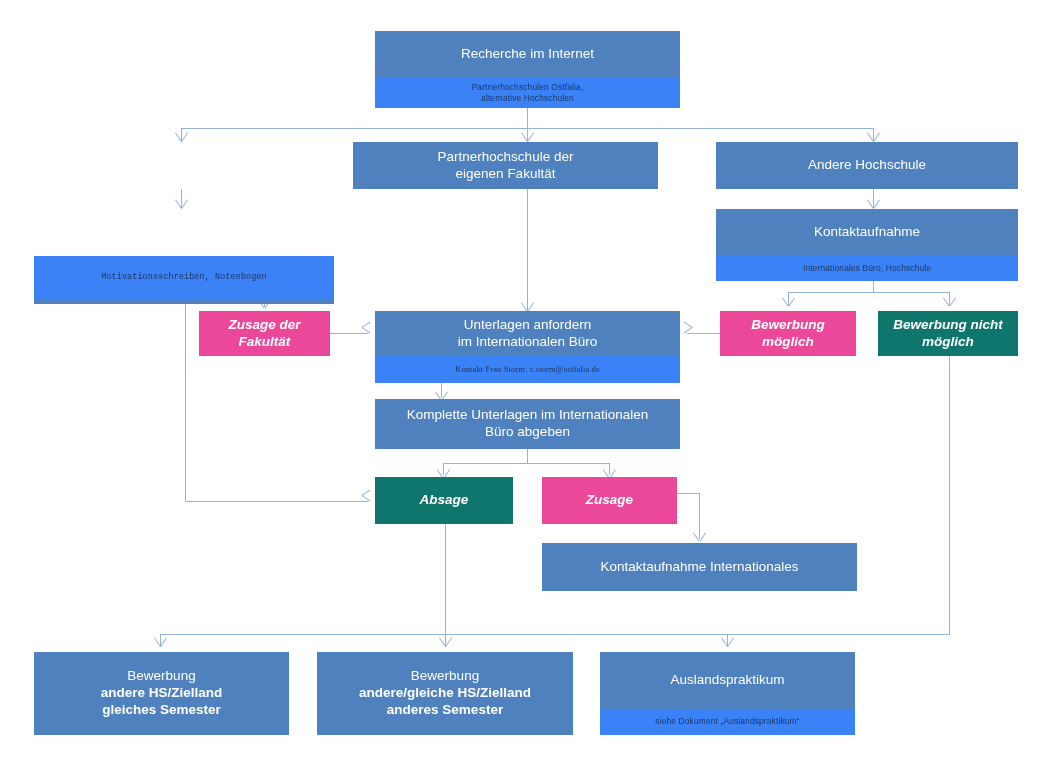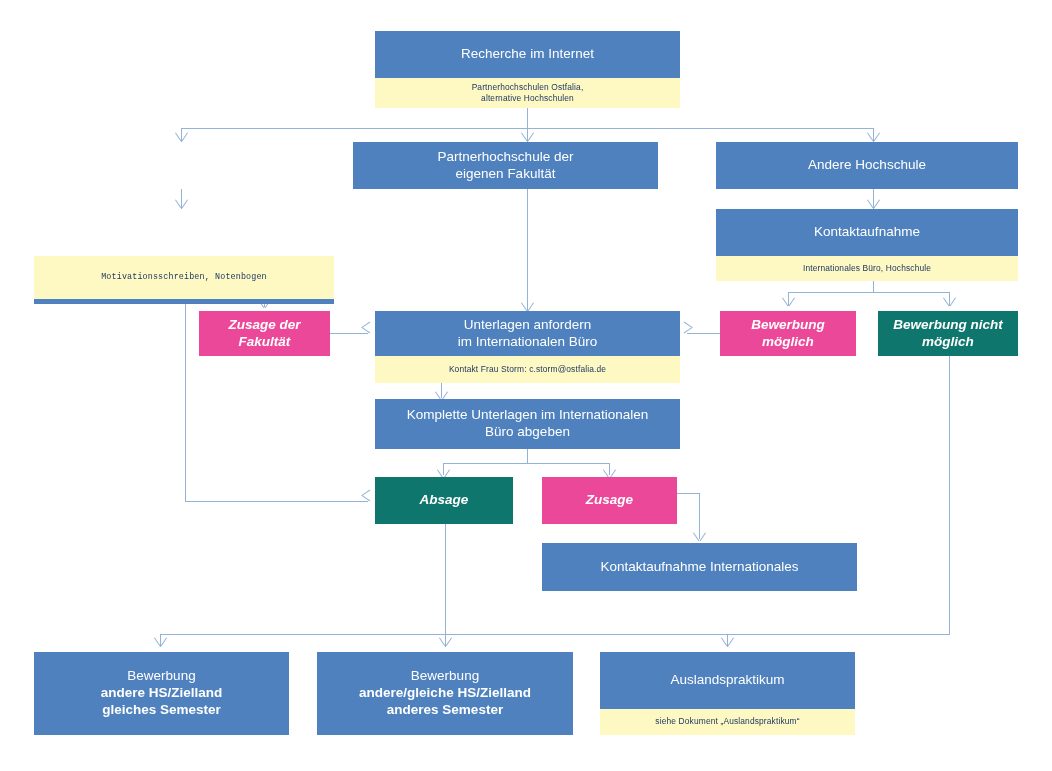--- a/index.html
+++ b/index.html
@@ -31,21 +31,21 @@
   .box.blue{background:#4E81BD;}
   .box.green{background:#ec4899;}
   .box.red{background:#0f766e;}
   .box .txt{display:block;width:100%;}
   .box.f13{font-size:13.5px;}
   .box.italic{font-style:italic;font-weight:bold;font-size:13.5px;}
   
   .subbar{
     position:absolute;
     box-sizing:border-box;
-    background:#fef9c3;
+    background:#3b82f6;
     color:#1F3864;
     font-size:8.4px;
     display:flex;
     align-items:center;
     justify-content:center;
     text-align:center;
     letter-spacing:.15px;
     line-height:1.35;
     z-index:4;
   }
@@ -168,21 +168,21 @@
 
   <div class="box green italic" style="left:199px;top:311px;width:131px;height:45px;">
     <span class="txt" style="white-space:pre-line;">Zusage der
 Fakultät</span>
   </div>
 
   <div class="box blue f13" style="left:375px;top:311px;width:305px;height:45px;">
     <span class="txt" style="white-space:pre-line;">Unterlagen anfordern
 im Internationalen Büro</span>
   </div>
-  <div class="subbar" style="left:375px;top:356px;width:305px;height:27px;">
+  <div class="subbar" style="left:375px;top:356px;width:305px;height:27px;font-family:Liberation Serif, serif;">
     <span>Kontakt Frau Storm: c.storm@ostfalia.de</span>
   </div>
 
   <div class="box green italic" style="left:720px;top:311px;width:136px;height:45px;">
     <span class="txt" style="white-space:pre-line;">Bewerbung
 möglich</span>
   </div>
 
   <div class="box red italic" style="left:878px;top:311px;width:140px;height:45px;">
     <span class="txt" style="white-space:pre-line;">Bewerbung nicht

